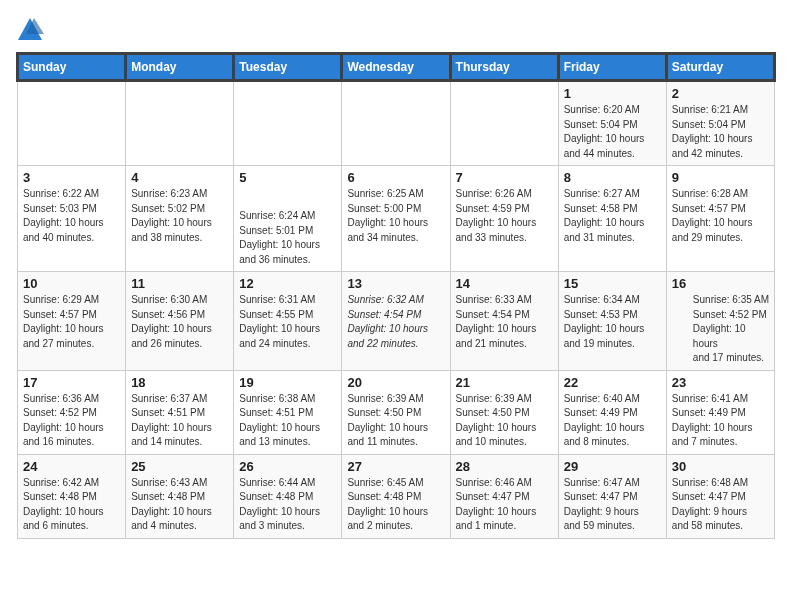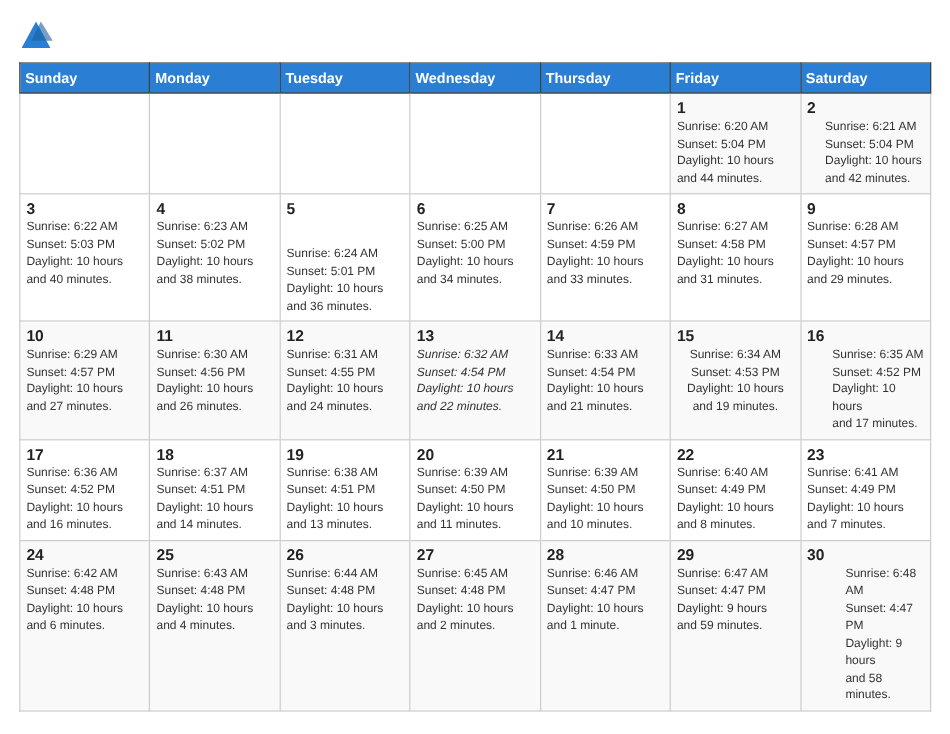--- a/index.html
+++ b/index.html
@@ -49,21 +49,21 @@
       border-collapse: collapse;
       font-size: 10.5px;
     }
     .calendar thead th {
       background: #2a7fd4;
       color: #fff;
       padding: 5px 4px;
       text-align: left;
       font-size: 12px;
       font-weight: bold;
-      border: 1px solid #404040;
+      border: 3px solid #404040;
     }
     .calendar tbody td {
       border: 1px solid #ccc;
       vertical-align: top;
       padding: 4px 5px;
       width: 108px;
       min-height: 80px;
       background: #fff;
     }
     .calendar tbody tr:nth-child(odd) td {
@@ -129,21 +129,21 @@
         <td class="empty-cell"></td>
         <td>
           <span class="day-number">1</span>
           <div class="day-info" style="white-space: pre-line;">Sunrise: 6:20 AM
 Sunset: 5:04 PM
 Daylight: 10 hours
 and 44 minutes.</div>
         </td>
         <td>
           <span class="day-number">2</span>
-          <div class="day-info" style="white-space: pre-line; margin-left: 15px;">Sunrise: 6:21 AM
+          <div class="day-info" style="white-space: pre-line;">Sunrise: 6:21 AM
 Sunset: 5:04 PM
 Daylight: 10 hours
 and 42 minutes.</div>
         </td>
       </tr>
       <tr>
         <td>
           <span class="day-number">3</span>
           <div class="day-info" style="white-space: pre-line;">Sunrise: 6:22 AM
 Sunset: 5:03 PM
@@ -224,21 +224,21 @@
         </td>
         <td>
           <span class="day-number">14</span>
           <div class="day-info" style="white-space: pre-line;">Sunrise: 6:33 AM
 Sunset: 4:54 PM
 Daylight: 10 hours
 and 21 minutes.</div>
         </td>
         <td>
           <span class="day-number">15</span>
-          <div class="day-info" style="white-space: pre-line; text-align: center;">Sunrise: 6:34 AM
+          <div class="day-info" style="white-space: pre-line;">Sunrise: 6:34 AM
 Sunset: 4:53 PM
 Daylight: 10 hours
 and 19 minutes.</div>
         </td>
         <td>
           <span class="day-number">16</span>
           <div class="day-info" style="white-space: pre-line; margin-left: 21px;">Sunrise: 6:35 AM
 Sunset: 4:52 PM
 Daylight: 10 hours
 and 17 minutes.</div>
@@ -333,20 +333,20 @@
         </td>
         <td>
           <span class="day-number">29</span>
           <div class="day-info" style="white-space: pre-line;">Sunrise: 6:47 AM
 Sunset: 4:47 PM
 Daylight: 9 hours
 and 59 minutes.</div>
         </td>
         <td>
           <span class="day-number">30</span>
-          <div class="day-info" style="white-space: pre-line; margin-left: 32px;">Sunrise: 6:48 AM
+          <div class="day-info" style="white-space: pre-line;">Sunrise: 6:48 AM
 Sunset: 4:47 PM
 Daylight: 9 hours
 and 58 minutes.</div>
         </td>
       </tr>
     </tbody>
 </table>
 
 </body></html>

